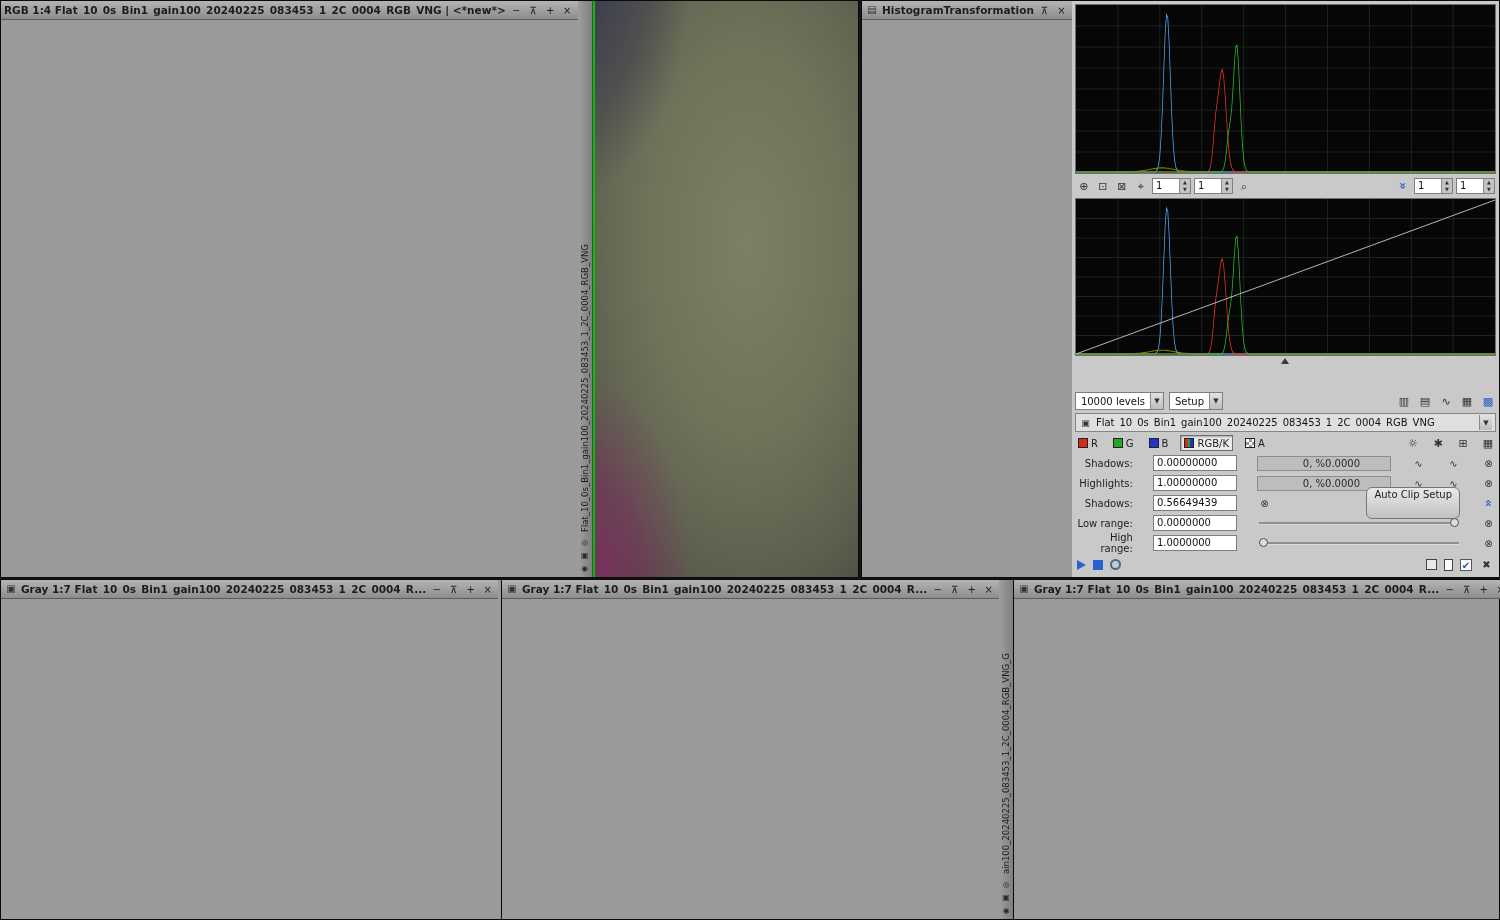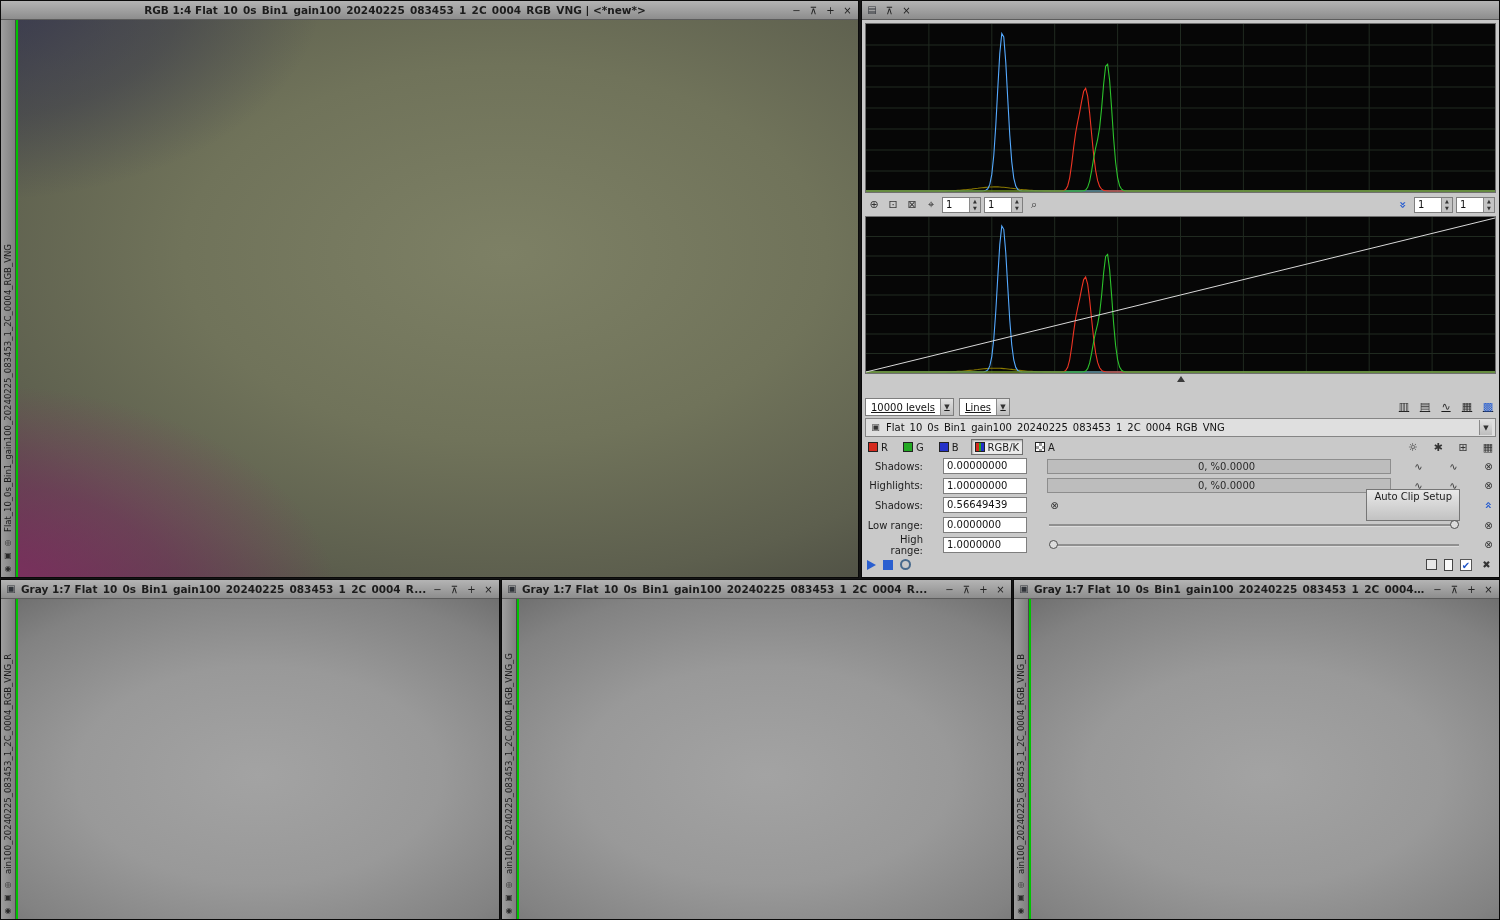--- a/index.html
+++ b/index.html
@@ -1,19 +1,19 @@
 <!DOCTYPE html>
 <html><head>
 <meta charset="utf-8">
 <style>
   *{margin:0;padding:0;box-sizing:border-box;}
   html,body{width:1500px;height:920px;}
   body{background:#141414;font-family:"DejaVu Sans","Liberation Sans",sans-serif;font-size:11px;color:#1a1a1a;overflow:hidden;}
   .desktop{position:relative;width:1500px;height:920px;}
-  .window{position:absolute;display:flex;flex-direction:column;border:1px solid #0a0a0a;background:#9a9a9a;}
+  .window{position:absolute;display:flex;flex-direction:row;border:1px solid #0a0a0a;background:#9a9a9a;}
   .titlebar{height:19px;flex:0 0 19px;background:linear-gradient(#b4b4b4,#8d8d8d);display:flex;align-items:center;padding:0 3px;gap:3px;border-bottom:1px solid #5c5c5c;}
   .titlebar .title{font-weight:bold;color:#1c1c1c;font-size:10.5px;white-space:nowrap;overflow:hidden;text-overflow:ellipsis;}
   .title.center{flex:1;text-align:center;}
   .title.left{flex:1;text-align:left;}
   .tb-icon{width:14px;height:14px;font-size:10px;line-height:14px;text-align:center;color:#30343a;}
   .tb-btns{display:flex;gap:2px;}
   .tb-btn{width:15px;height:15px;font-size:10px;line-height:15px;text-align:center;color:#222;cursor:default;}
   .win-body{flex:1;display:flex;min-height:0;}
   .side-strip{flex:0 0 15px;background:linear-gradient(90deg,#9e9e9e,#7f7f7f);display:flex;flex-direction:column;align-items:center;border-right:1px solid #484848;overflow:hidden;}
   .side-label{flex:1;writing-mode:vertical-rl;transform:rotate(180deg);font-size:8.5px;color:#1c1c1c;white-space:nowrap;overflow:hidden;padding:2px 0;}
@@ -37,39 +37,39 @@
   .spinbox{display:inline-flex;height:16px;border:1px solid #7e7e7e;background:#fff;}
   .spin-val{width:26px;padding:0 3px;font-size:10px;line-height:14px;color:#111;}
   .spin-arrows{display:flex;flex-direction:column;width:11px;background:#c4c4c4;border-left:1px solid #8a8a8a;}
   .spin-arrows span{flex:1;font-size:5px;line-height:7px;text-align:center;color:#333;}
   .flex-sp{flex:1;}
   .chevron-down,.chevron-up{color:#2a5fd0;font-weight:bold;font-size:12px;width:16px;text-align:center;}
   .chevron-down{transform:rotate(90deg);}
   .chevron-up{transform:rotate(-90deg);}
   .marker-strip{height:7px;position:relative;}
   .mid-marker{position:absolute;top:0;transform:translateX(-50%);width:0;height:0;border-left:4px solid transparent;border-right:4px solid transparent;border-bottom:6px solid #3a3a3a;}
-  .select-row{height:20px;display:flex;align-items:center;gap:5px;margin-top:12px;text-decoration:underline;}
+  .select-row{height:20px;display:flex;align-items:center;gap:5px;margin-top:24px;}
   .combo{display:inline-flex;height:18px;border:1px solid #7e7e7e;background:#fff;align-items:stretch;}
   .combo-val{padding:1px 5px;font-size:10px;line-height:15px;color:#111;}
   .combo-btn{width:13px;background:linear-gradient(#e2e2e2,#bdbdbd);border-left:1px solid #8a8a8a;font-size:7px;line-height:16px;text-align:center;color:#333;}
   .view-row{height:19px;display:flex;align-items:center;gap:4px;border:1px solid #858585;background:#dfdfdf;padding:0 3px;}
   .view-row .vlabel{flex:1;font-size:10px;color:#111;white-space:nowrap;overflow:hidden;}
   .chan-row{height:18px;display:flex;align-items:center;gap:9px;}
   .chan-btn{display:inline-flex;align-items:center;gap:3px;height:16px;padding:0 3px;font-size:10px;color:#1c1c1c;}
   .chan-btn.selected{border:1px solid #6f6f6f;background:#ececec;box-shadow:inset 1px 1px 2px rgba(0,0,0,0.3);}
   .swatch{width:10px;height:10px;border:1px solid #222;display:inline-block;}
   .sw-r{background:#d42a1e;} .sw-g{background:#22a822;} .sw-b{background:#2431c8;}
   .sw-rgbk{background:#000 linear-gradient(90deg,#d42a1e 0 33%,#22a822 33% 66%,#2431c8 66% 100%);}
   .sw-a{background:#fff;background-image:linear-gradient(45deg,#9a9a9a 25%,transparent 25% 75%,#9a9a9a 75%),linear-gradient(45deg,#9a9a9a 25%,transparent 25% 75%,#9a9a9a 75%);background-size:6px 6px;background-position:0 0,3px 3px;}
   .param-row{height:18px;display:flex;align-items:center;gap:20px;}
   .param-label{flex:0 0 58px;text-align:right;font-size:10px;color:#1c1c1c;}
   .num-input{flex:0 0 84px;height:16px;background:#fff;border:1px solid #7e7e7e;font-size:10px;line-height:14px;padding:0 3px;color:#111;}
   .readout{flex:1;height:15px;background:#bdbdbd;border:1px solid #8d8d8d;font-size:10px;line-height:13px;text-align:center;color:#2a2a2a;padding-left:15px;}
   .mini-btn{width:15px;height:15px;display:inline-flex;align-items:center;justify-content:center;font-size:10px;color:#333;}
-  .push-btn{height:32px;padding:0 7px;font-size:10px;line-height:14px;background:linear-gradient(#e9e9e9,#c2c2c2);border:1px solid #767676;border-radius:0;color:#1c1c1c;}
+  .push-btn{height:32px;padding:0 7px;font-size:10px;line-height:14px;background:linear-gradient(#e9e9e9,#c2c2c2);border:1px solid #767676;border-radius:6px;color:#1c1c1c;}
   .slider{flex:1;position:relative;height:16px;}
   .slider .track{position:absolute;left:2px;right:2px;top:7px;height:2px;background:#8f8f8f;box-shadow:0 1px 0 #dcdcdc;}
   .slider .thumb{position:absolute;top:3px;width:9px;height:9px;border-radius:50%;background:#dcdcdc;border:1px solid #4f4f4f;}
   .thumb.at-right{right:2px;} .thumb.at-left{left:2px;}
   .bottom-row{height:19px;display:flex;align-items:center;gap:7px;margin-top:auto;padding:0 2px;}
   .tri-right{width:0;height:0;border-top:5px solid transparent;border-bottom:5px solid transparent;border-left:9px solid #2a5fd0;}
   .sq-blue{width:10px;height:10px;background:#2a5fd0;}
   .circ{width:11px;height:11px;border:2px solid #46698c;border-radius:50%;}
   .doc-rect{width:9px;height:12px;background:#fafafa;border:1px solid #444;}
   .sq-outline{width:11px;height:11px;border:1px solid #444;background:#e8e8e8;}
@@ -100,20 +100,21 @@
         </span>
       </div>
       <div class="active-line"></div>
       <div class="image rgb-image"></div>
     </div>
   </div>
 
   <div class="window" style="left:861px;top:0;width:639px;height:578px;">
     <div class="titlebar">
       <span class="tb-icon">▤</span>
+      <span class="title center">HistogramTransformation</span>
       <span class="tb-btns">
         <span class="tb-btn">⊼</span>
         <span class="tb-btn">×</span>
       </span>
     </div>
     <div class="histo-body">
 
       <div class="plot-frame">
         <svg id="plot-top" viewBox="0 0 630 168" preserveAspectRatio="none">
             <g stroke="#202a20" stroke-width="1">
@@ -210,21 +211,21 @@
       <div class="marker-strip">
         <span class="mid-marker" style="left: 50%;"></span>
       </div>
 
       <div class="select-row">
         <span class="combo">
           <span class="combo-val">10000 levels</span>
           <span class="combo-btn">▼</span>
         </span>
         <span class="combo">
-          <span class="combo-val">Lines</span>
+          <span class="combo-val">Setup</span>
           <span class="combo-btn">▼</span>
         </span>
         <span class="flex-sp"></span>
         <span class="icon-btn">▥</span>
         <span class="icon-btn">▤</span>
         <span class="icon-btn">∿</span>
         <span class="icon-btn">▦</span>
         <span class="icon-btn" style="color:#2a5fd0;">▩</span>
       </div>
 

